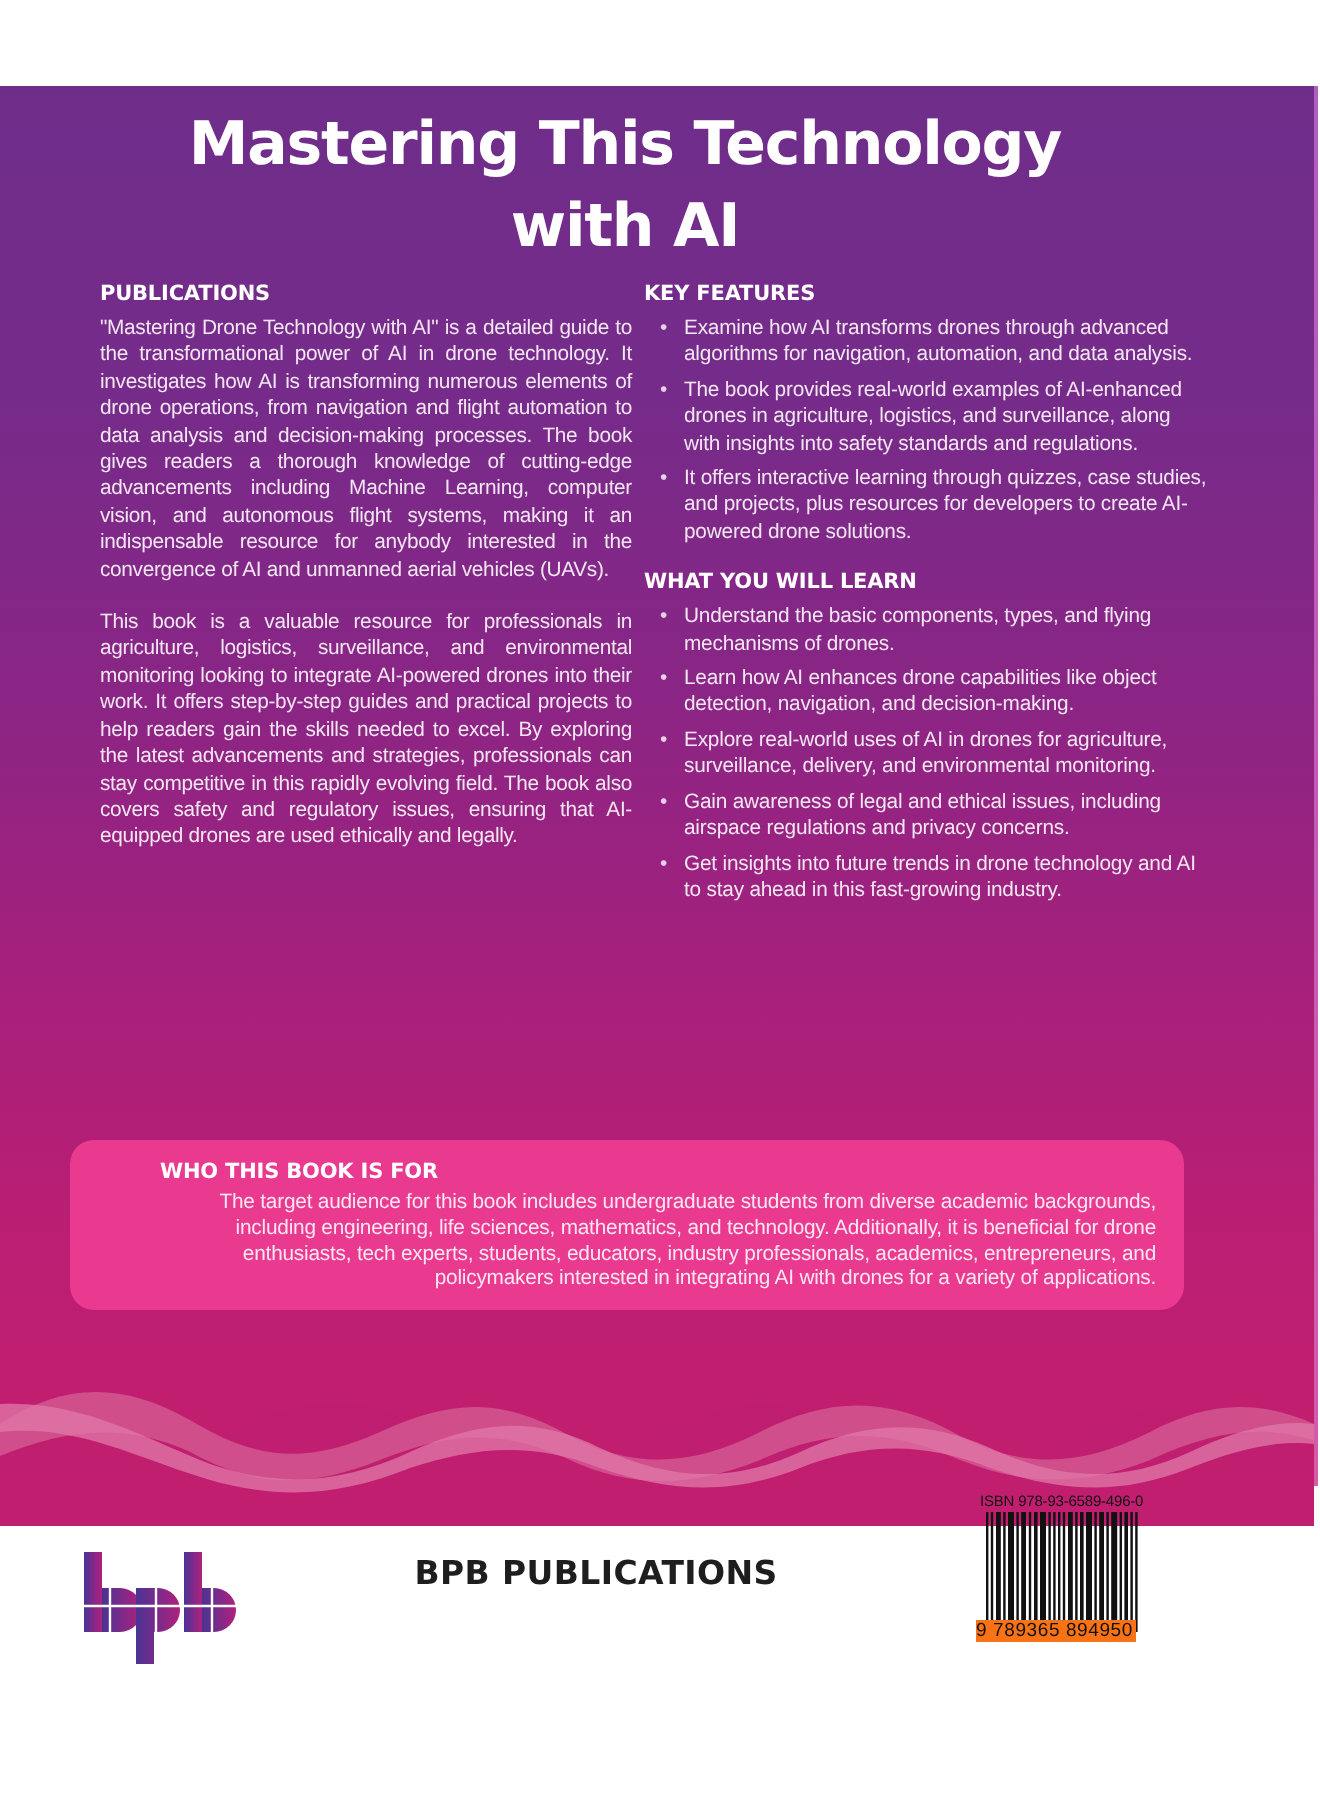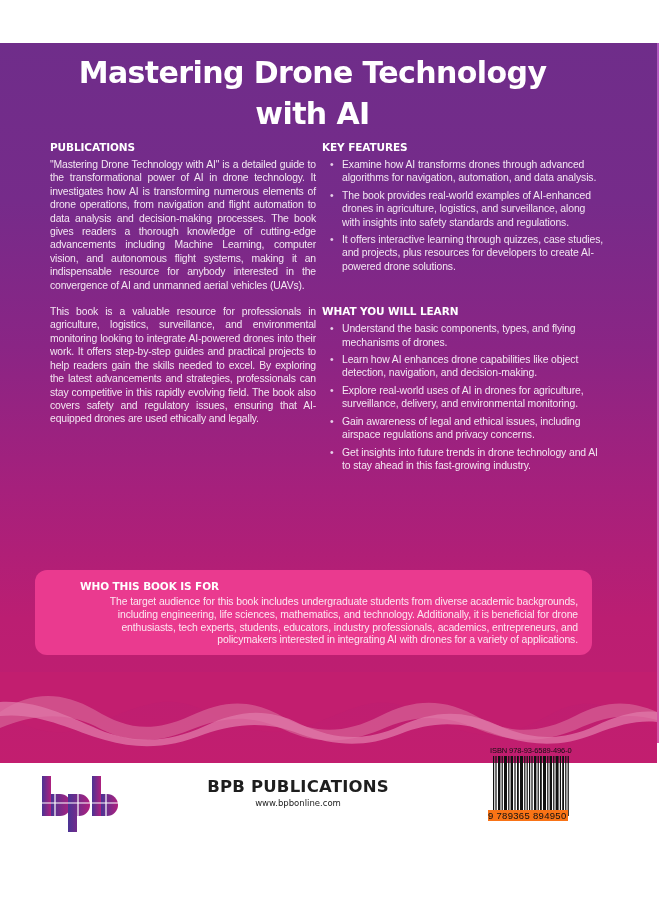--- a/index.html
+++ b/index.html
@@ -42,21 +42,21 @@
     .para + .para { margin-top: 13px; }
 
     ul.bullets { list-style: none; margin-left: 8px; }
     ul.bullets li {
       position: relative; color: #f3e6f2; font-size: 10.4px; line-height: 13.4px;
       padding-left: 12px; margin-bottom: 4px; letter-spacing: -0.1px;
     }
     ul.bullets li .dot {
       position: absolute; left: 0; top: 0; color: #e7d0e8;
     }
-    .learn-head { margin-top: 32px; }
+    .learn-head { margin-top: 12px; }
 
     .audience-box {
       position: absolute; left: 35px; top: 527px; width: 557px; height: 85px;
       background: #ea3a8f; border-radius: 12px;
       padding: 10px 14px 0 14px;
     }
     .audience-box .sec-head { margin-bottom: 3px; }
     .audience-box .para { color: #fde6f1; text-align: right; letter-spacing: -0.1px; line-height: 12.8px; }
 
     .waves { position: absolute; left: 0; top: 660px; width: 660px; height: 100px; }
@@ -89,21 +89,21 @@
 </head>
 <body>
 
 <div class="cover-panel">
   <svg class="waves" viewBox="0 0 660 100" width="660" height="100" preserveAspectRatio="none" style="top:617px; left:0;">
   </svg>
 </div>
 <div class="edge-line"></div>
 
 <h1 class="title">
-  <span>Mastering Drone Technology</span><br>
+  <span>Mastering This Technology</span><br>
   <span>with AI</span>
 </h1>
 
 <svg style="position:absolute;left:0;top:672px;" width="660" height="80" viewBox="0 0 660 80">
   <path d="M0,0 L657,0 L657,58 C620,36 590,22 555,40 C520,58 500,70 460,58 C420,44 400,22 360,34 C320,46 300,66 255,58 C215,50 195,22 150,32 C105,42 85,68 40,58 C20,52 8,44 0,40 Z" fill="#c21e6f"></path>
   <path d="M0,40 C30,20 60,18 95,38 C125,56 150,62 190,44 C225,28 250,26 285,46 C315,62 345,62 380,44 C415,26 445,26 480,46 C510,62 540,62 575,44 C605,28 630,28 657,40 L657,48 C630,40 605,44 575,58 C540,72 510,70 480,58 C445,42 415,42 380,58 C345,72 315,72 285,58 C250,42 225,44 190,58 C150,74 125,70 95,54 C60,38 30,44 0,56 Z" fill="#d2578f" opacity="0.85"></path>
   <path d="M0,30 C40,28 70,46 105,60 C140,72 170,70 205,54 C235,40 265,34 300,52 C335,68 365,70 400,54 C430,40 460,36 495,52 C530,68 560,70 595,54 C620,42 640,38 657,40 L657,50 C640,48 620,52 595,62 C560,76 530,74 495,62 C460,48 430,50 400,62 C365,76 335,74 300,62 C265,48 235,52 205,62 C170,76 140,78 105,68 C70,58 40,40 0,44 Z" fill="#e07aa8" opacity="0.75"></path>
 </svg>
 
 <div class="col-left">
@@ -155,21 +155,20 @@
   <g stroke="#ffffff" stroke-width="1.2">
     <line x1="0" y1="27" x2="76" y2="27"></line>
     <line x1="13" y1="18" x2="13" y2="40"></line>
     <line x1="36" y1="18" x2="36" y2="56"></line>
     <line x1="64" y1="18" x2="64" y2="40"></line>
   </g>
 </svg>
 
 <div class="publisher">
   <div class="publisher-name">BPB PUBLICATIONS</div>
-  <div class="publisher-url">www.bpbonline.com</div>
 </div>
 
 <div class="barcode-wrap">
   <div class="isbn-text">ISBN 978-93-6589-496-0</div>
   <svg class="barcode-svg" width="78" height="60" viewBox="0 0 78 60">
     <g fill="#111">
       <rect x="0" y="0" width="1.2" height="60"></rect>
       <rect x="2.4" y="0" width="1.2" height="60"></rect>
       <rect x="5" y="0" width="2.4" height="54"></rect>
       <rect x="8.6" y="0" width="1.2" height="54"></rect>

